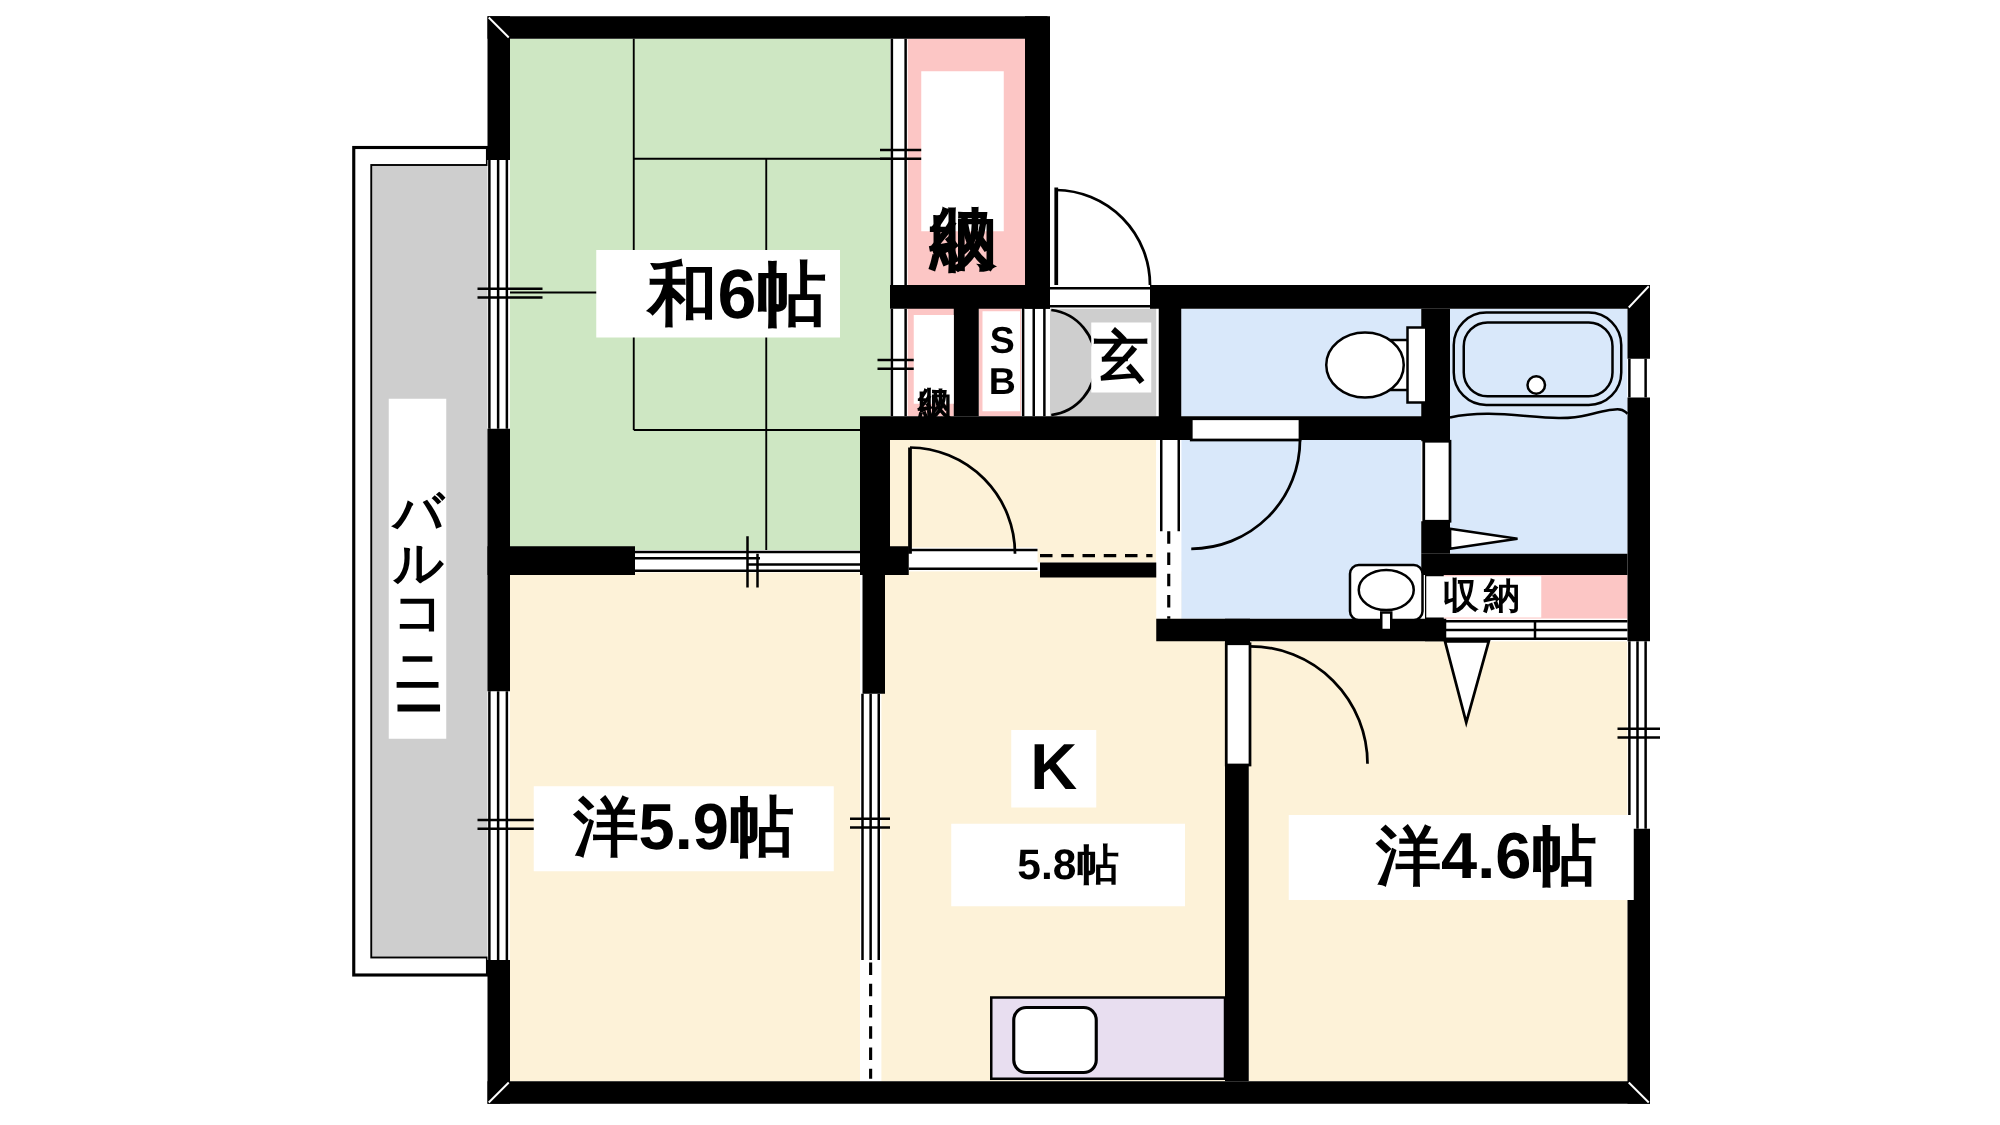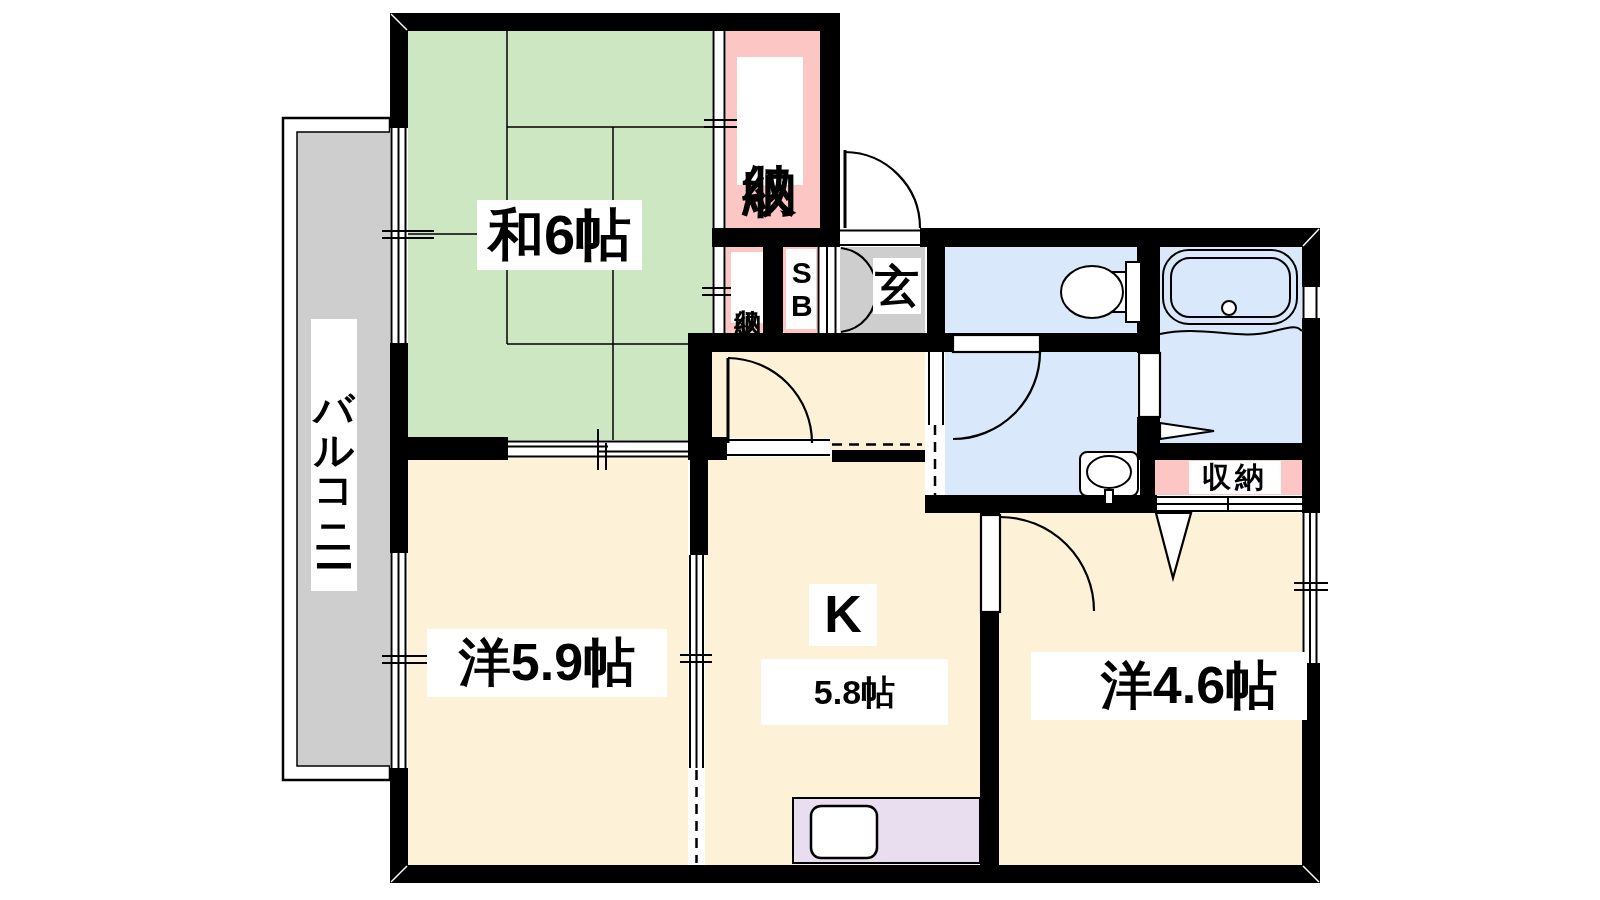--- a/index.html
+++ b/index.html
@@ -238,35 +238,35 @@
       <ellipse cx="1109" cy="472" rx="22" ry="16" fill="#fff"></ellipse>
       <rect x="1105" y="490" width="8" height="14" fill="#fff"></rect>
     </g>
     <g>
       <rect x="793" y="798" width="187" height="65" stroke="#000" fill="#e8def0"></rect>
       <rect x="811" y="806" width="66" height="52" rx="10" fill="#fff" stroke-width="2.5"></rect>
     </g>
   </g>
 </svg>
 
-  <div class="lbl" style="left:477px;top:200px;width:165px;height:70px;font-size:56px;">和6帖</div>
+  <div class="lbl" style="left:477px;top:200px;width:165px;height:70px;font-size:56px;padding-left:30px;">和6帖</div>
 
   <div class="lbl vert" style="left:737px;top:57px;width:66px;height:128px;font-size:54px;">収納</div>
 
   <div class="lbl vert" style="left:731px;top:252px;width:32px;height:71px;font-size:27px;">収納</div>
 
   <div class="lbl vert upright" style="left:786px;top:249px;width:30px;height:80px;font-size:30px;">SB</div>
 
   <div class="lbl" style="left:873px;top:258px;width:48px;height:56px;font-size:44px;">玄</div>
 
   <div class="lbl vert" style="left:311px;top:319px;width:46px;height:272px;font-size:40px;">バルコニー</div>
 
   <div class="lbl" style="left:427px;top:629px;width:240px;height:68px;font-size:52px;">洋5.9帖</div>
 
   <div class="lbl" style="left:809px;top:584px;width:68px;height:62px;font-size:52px;">K</div>
 
   <div class="lbl" style="left:761px;top:659px;width:187px;height:66px;font-size:34px;">5.8帖</div>
 
   <div class="lbl" style="left:1031px;top:652px;width:236px;height:68px;font-size:52px;padding-left:40px;">洋4.6帖</div>
 
-  <div class="lbl" style="left:1189px;top:461px;width:92px;height:33px;font-size:29px;letter-spacing:4px;">収納</div>
+  <div class="lbl" style="left:1141px;top:461px;width:92px;height:33px;font-size:29px;letter-spacing:4px;">収納</div>
 
 </div>
 
 </body></html>

